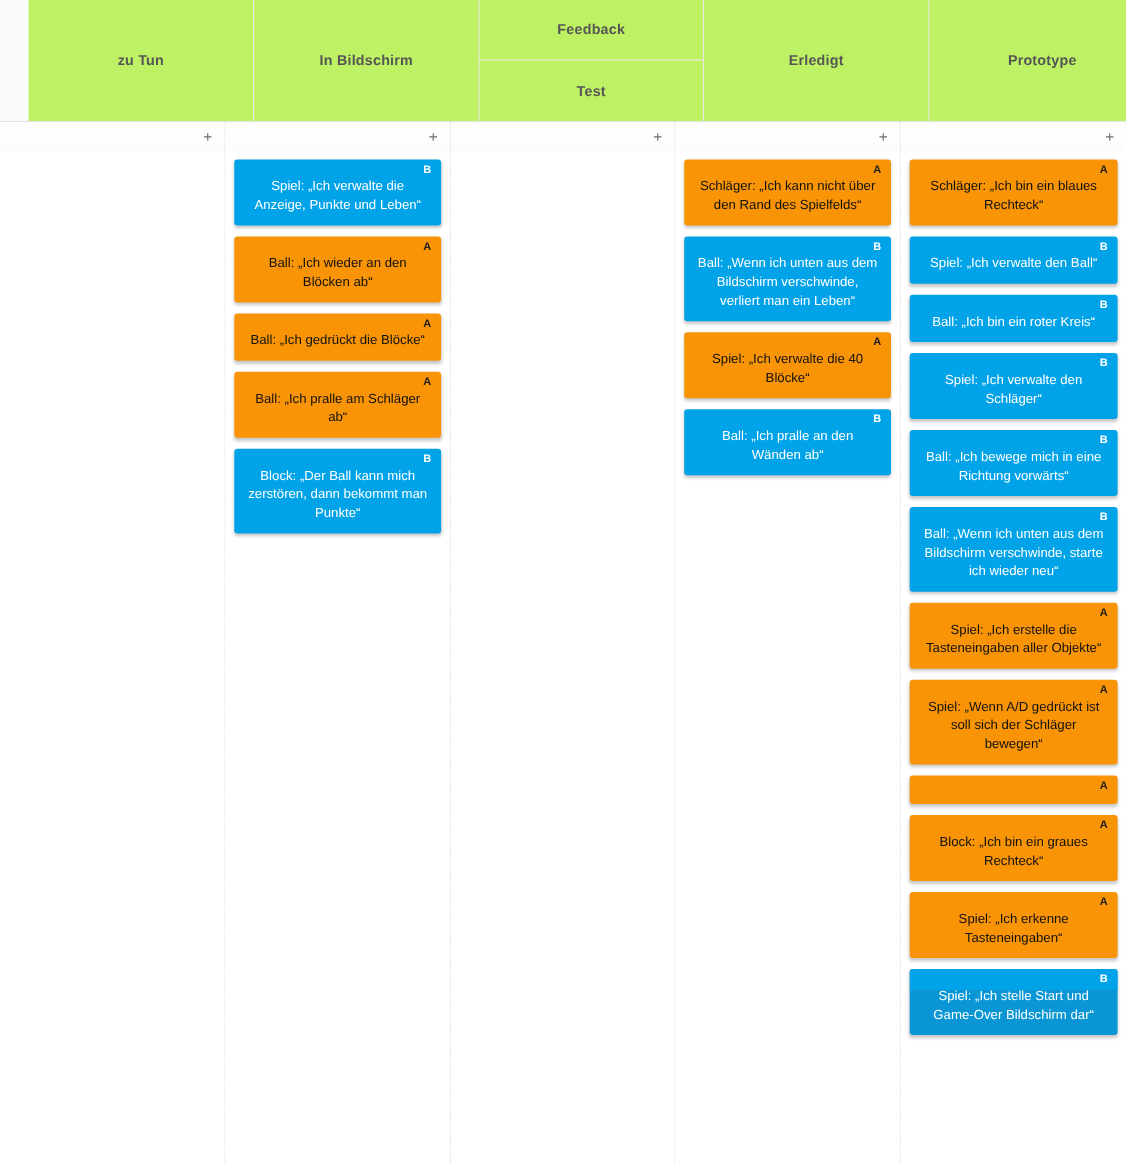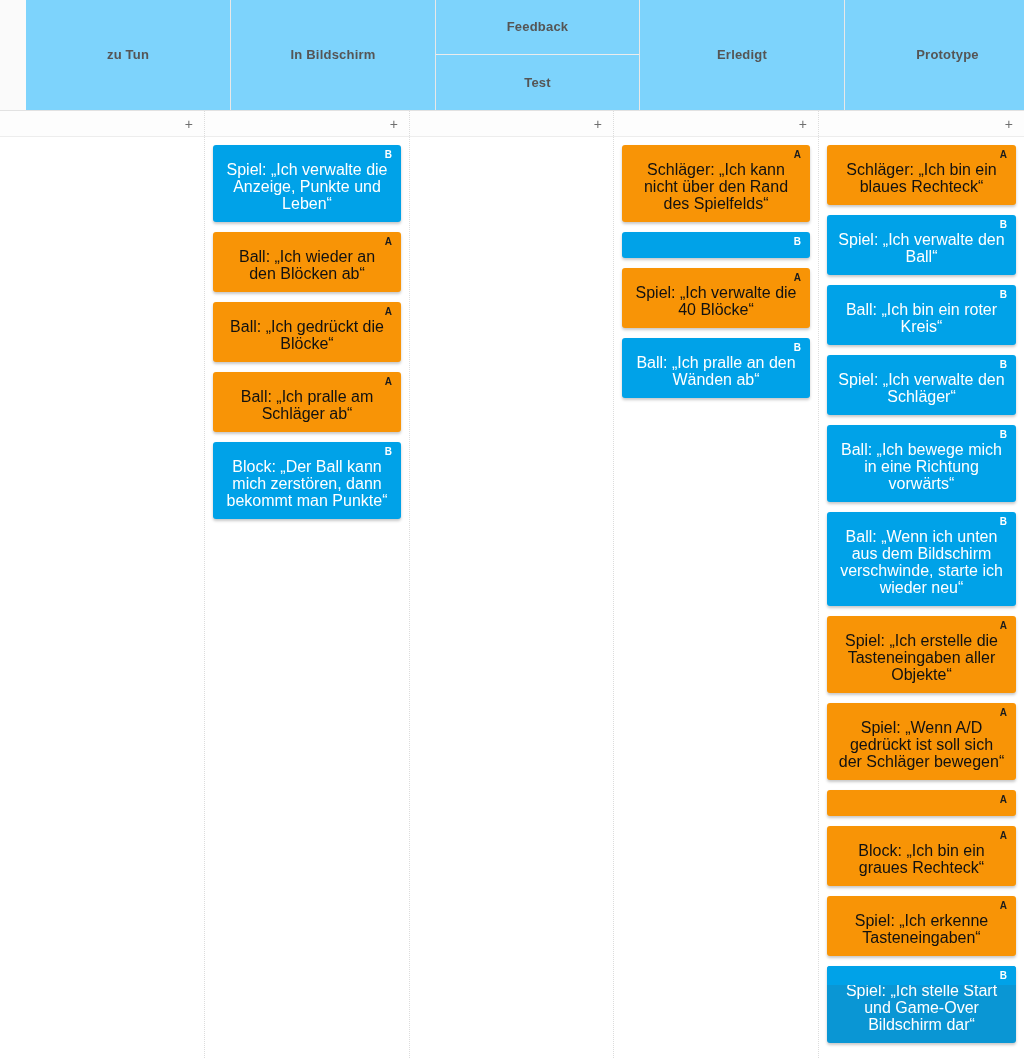--- a/index.html
+++ b/index.html
@@ -28,21 +28,21 @@
     display: flex;
     height: 111px;
     flex: 0 0 111px;
     box-sizing: border-box;
     border-bottom: 1px solid #e2e2e2;
     background: #fafafa;
   }
   .col-header {
     box-sizing: border-box;
     border-right: 1px solid #e8e8e8;
-    background: #7dd3fc;
+    background: #bef264;
     display: flex;
     flex-direction: column;
     justify-content: center;
     align-items: center;
   }
   .col-header:last-child { border-right: none; }
   .col-header-title {
     font-size: 13px;
     font-weight: bold;
     color: #555555;
@@ -129,21 +129,21 @@
     line-height: 12px;
     height: 12px;
   }
   .card.blue .card-badge,
   .card.blue-dark .card-badge { color: #ffffff; }
   .card.orange .card-badge { color: #1c1c1c; }
 
   .card-text {
     display: block;
     text-align: center;
-    font-size: 16px;
+    font-size: 12px;
     line-height: 17px;
     padding: 0 2px;
   }
   .card.blue .card-text,
   .card.blue-dark .card-text { color: #ffffff; }
   .card.orange .card-text { color: #111111; }
 
   
   .card.blue-dark .card-badge-band {
     position: absolute;
@@ -224,20 +224,21 @@
         </div>
       </div>
       <div class="col-body" style="width: 204px; flex: 0 0 204px;"></div>
       <div class="col-body" style="width: 205px; flex: 0 0 205px;">
         <div class="card orange">
           <span class="card-badge">A</span>
           <span class="card-text">Schläger: „Ich kann nicht über den Rand des Spielfelds“</span>
         </div>
         <div class="card blue">
           <span class="card-badge">B</span>
+          <span class="card-text">Ball: „Wenn ich unten aus dem Bildschirm verschwinde, verliert man ein Leben“</span>
         </div>
         <div class="card orange">
           <span class="card-badge">A</span>
           <span class="card-text">Spiel: „Ich verwalte die 40 Blöcke“</span>
         </div>
         <div class="card blue">
           <span class="card-badge">B</span>
           <span class="card-text">Ball: „Ich pralle an den Wänden ab“</span>
         </div>
       </div>

